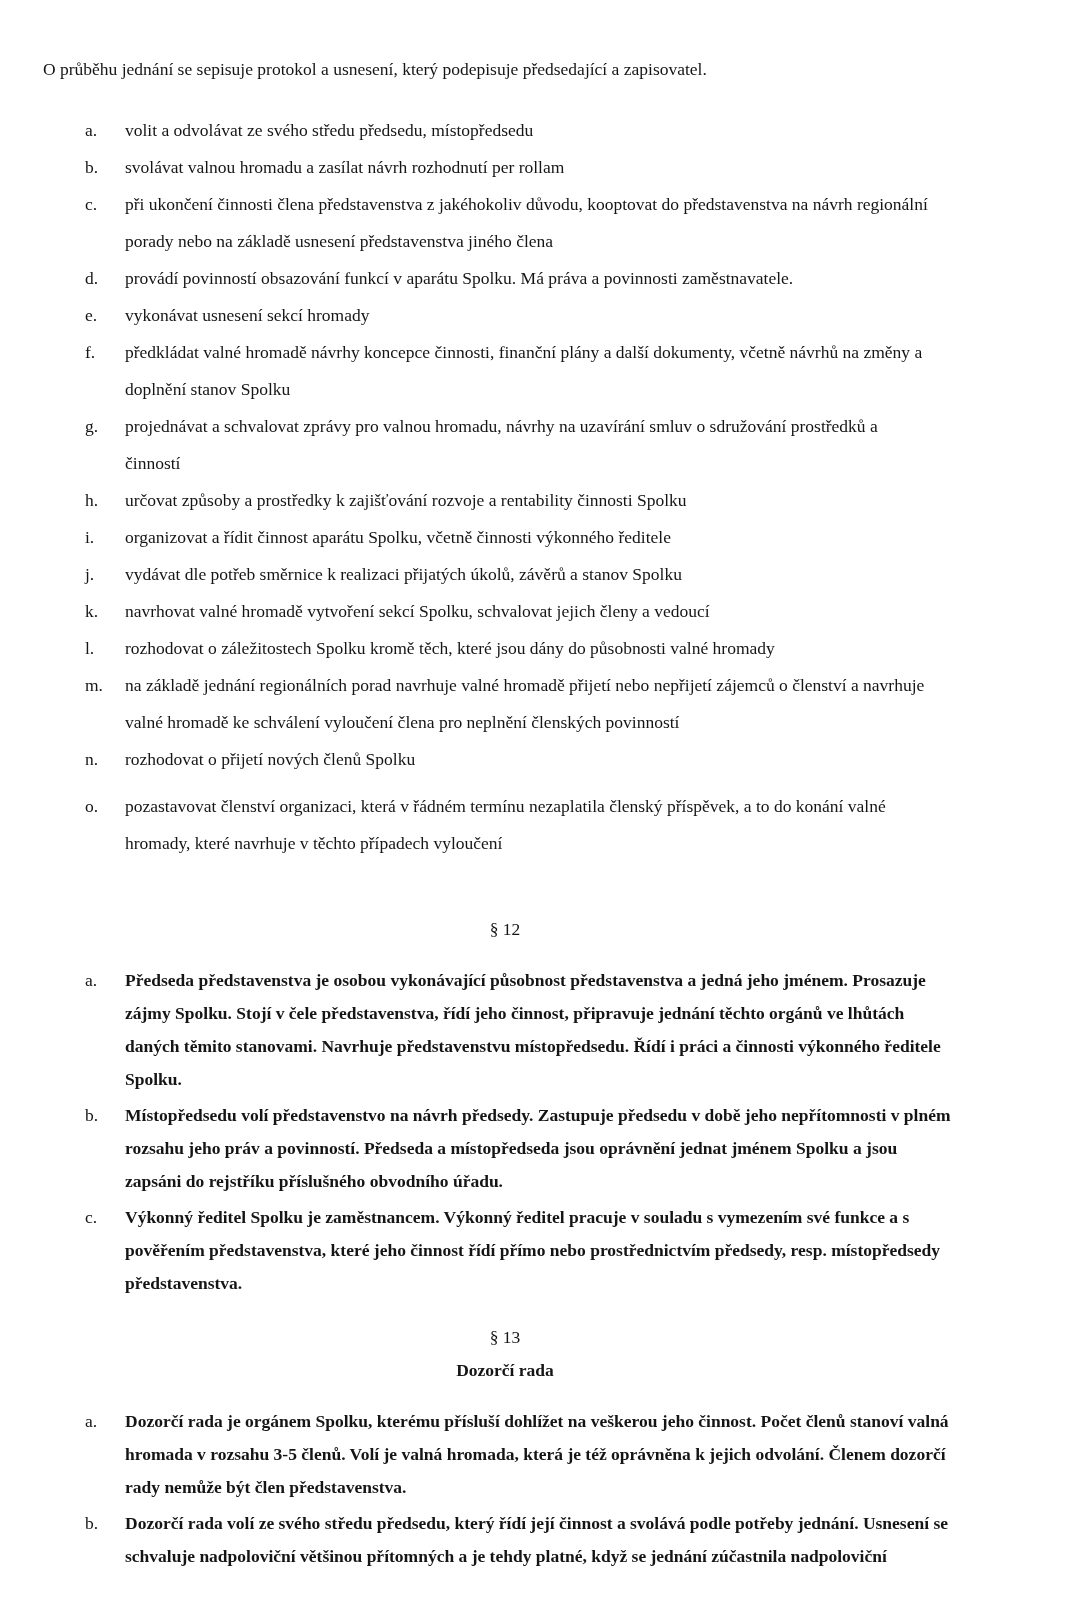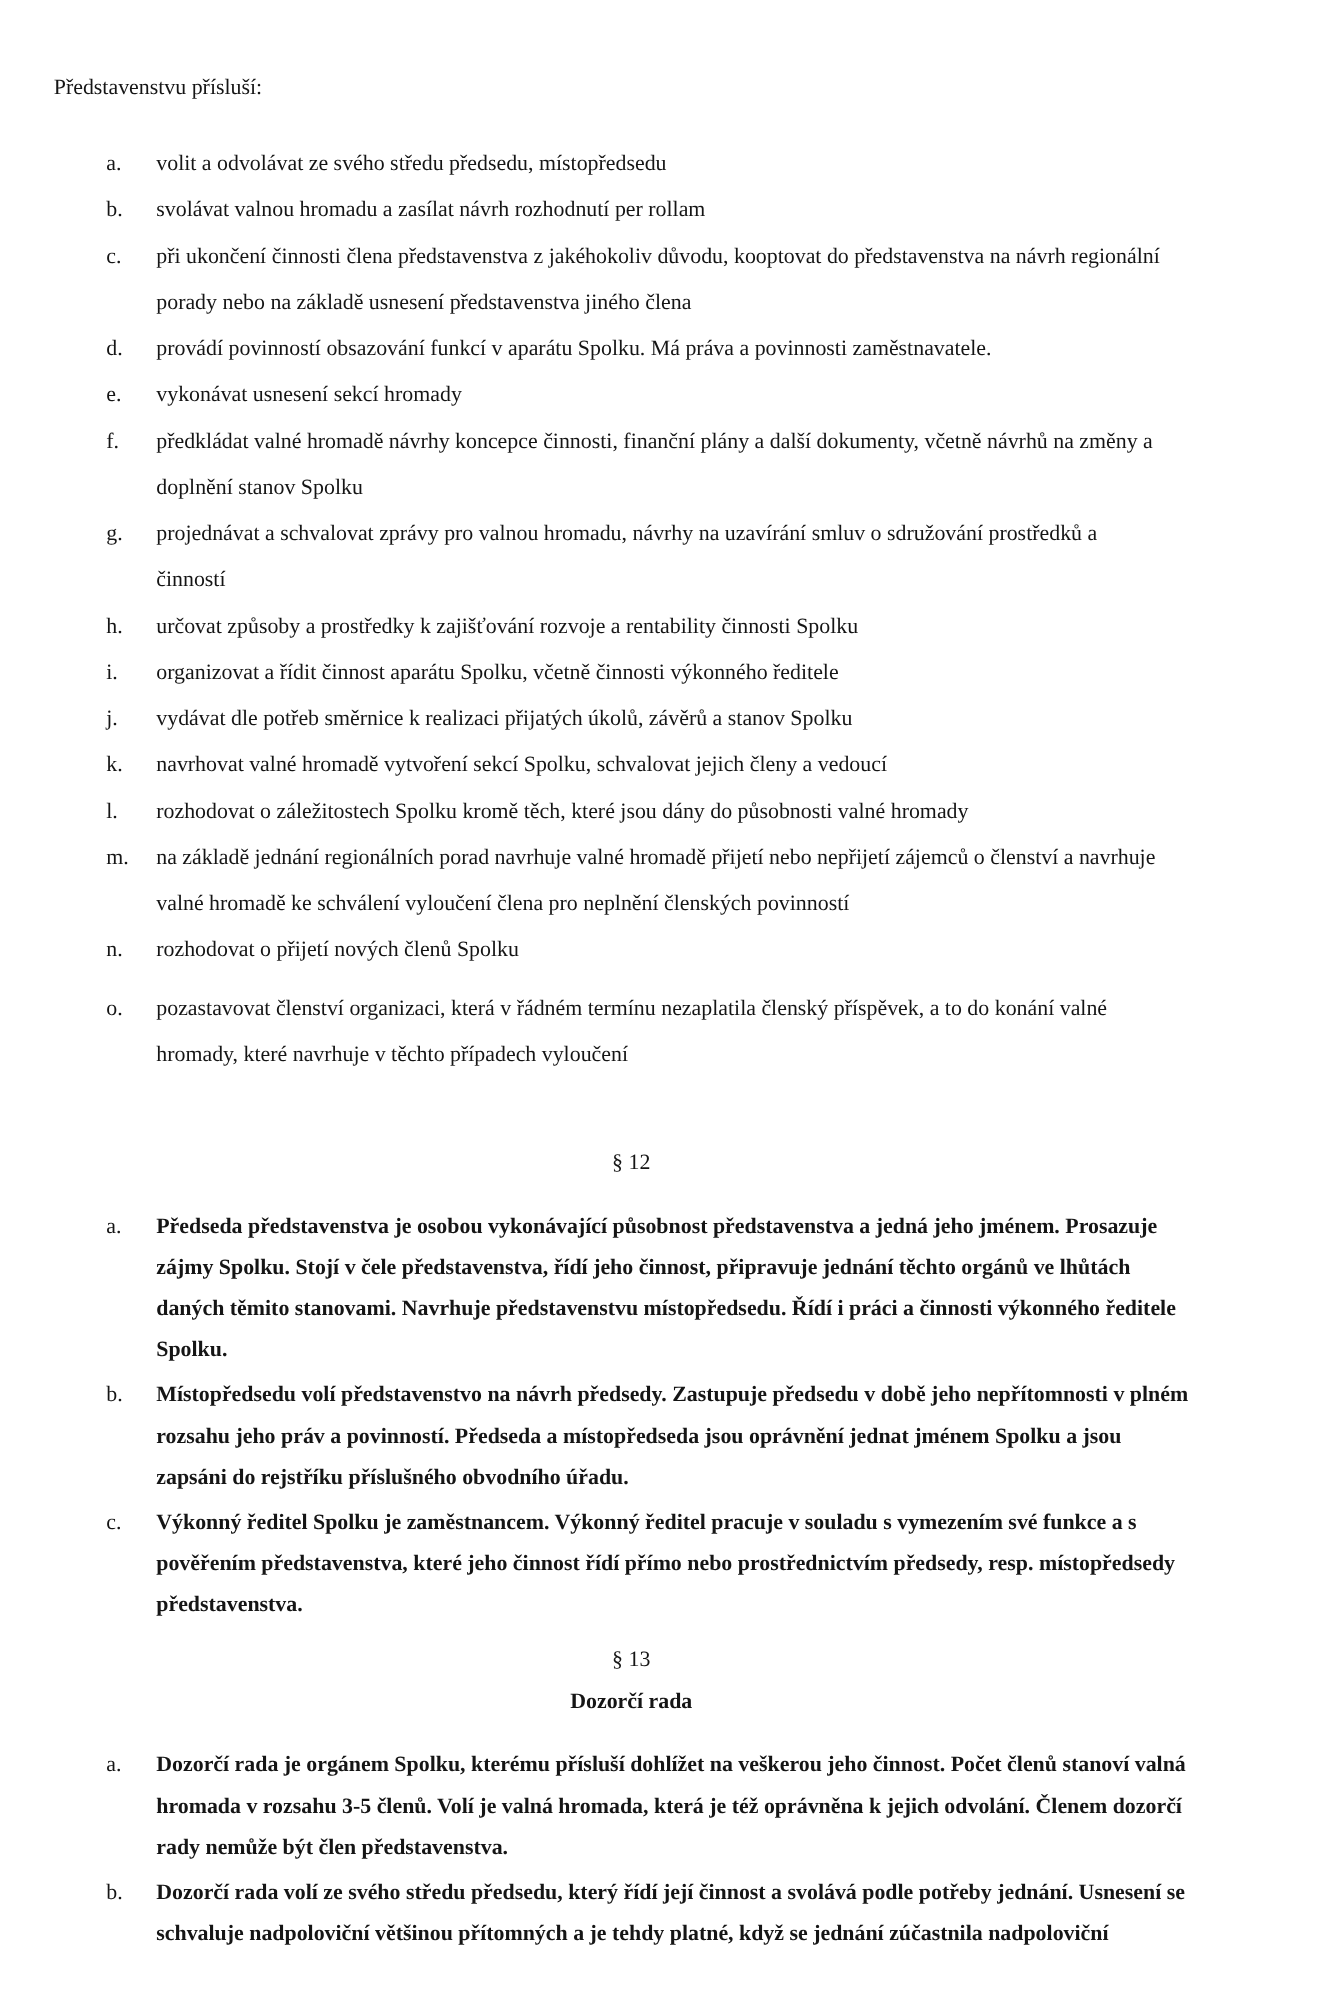--- a/index.html
+++ b/index.html
@@ -47,21 +47,21 @@
     line-height: 22px;
     margin: 0;
   }
   .section-title {
     text-align: center;
     font-weight: bold;
     line-height: 22px;
     margin: 11px 0 0 0;
   }
   .sec12 { margin-top: 56px; }
-  .sec13 { margin-top: 16px; }
+  .sec13 { margin-top: 26px; }
   .sec-items { margin-top: 24px; }
   .sec-li {
     display: flex;
     margin-left: 42px;
     line-height: 33px;
     margin-top: 3px;
   }
   .sec-li .marker {
     width: 40px;
     flex-shrink: 0;
@@ -71,21 +71,21 @@
     max-width: 830px;
     font-weight: bold;
   }
 </style>
 </head>
 <body>
 
 <div class="page">
 
   <div class="intro">
-    <p>Představenstvu přísluší:</p>
+    <p>O průběhu jednání se sepisuje protokol a usnesení, který podepisuje předsedající a zapisovatel.</p>
   </div>
 
   <div class="powers-list">
     <div class="li">
       <span class="marker">a.</span>
       <span class="li-text">volit a odvolávat ze svého středu předsedu, místopředsedu</span>
     </div>
     <div class="li">
       <span class="marker">b.</span>
       <span class="li-text">svolávat valnou hromadu a zasílat návrh rozhodnutí per rollam</span>

